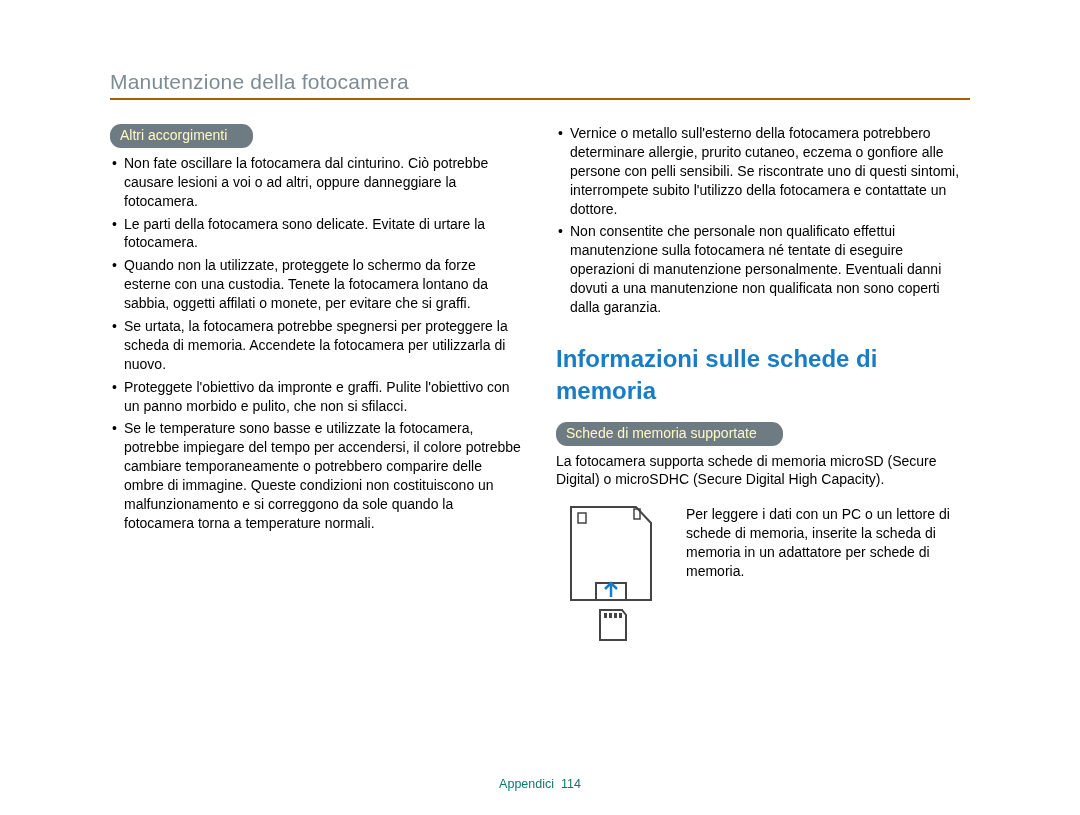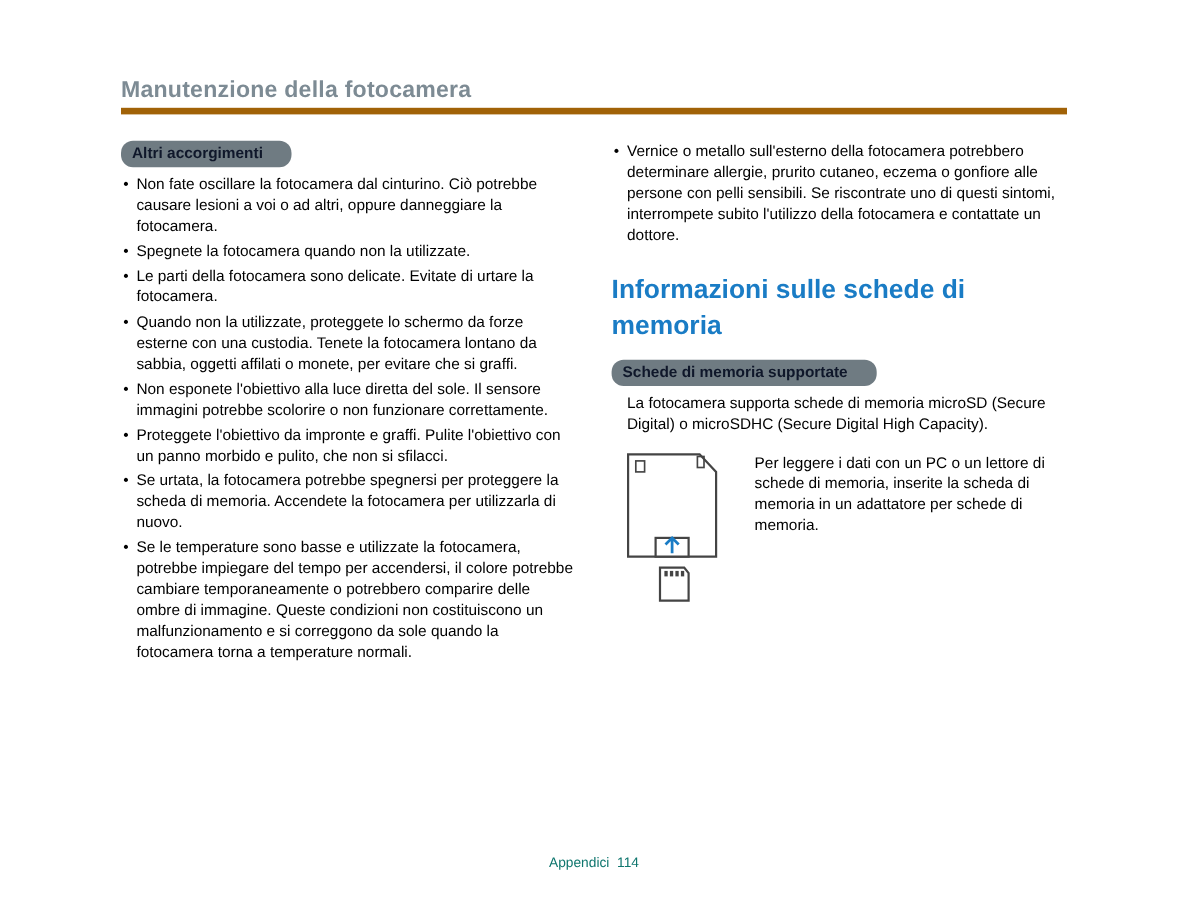--- a/index.html
+++ b/index.html
@@ -8,43 +8,43 @@
     height: 815px;
     background: #fff;
     font-family: Arial, Helvetica, sans-serif;
     color: #000;
     position: relative;
     padding: 70px 110px 40px 110px;
   }
   .page-header {
     color: #7d8b94;
     font-size: 21px;
-    font-weight: 700;
+    font-weight: 400;
     letter-spacing: 0.2px;
-    border-bottom: 6px solid #a16207;
+    border-bottom: 2px solid #a16207;
     padding-bottom: 4px;
     margin-bottom: 24px;
     font-family: "Helvetica Neue", Arial, sans-serif;
     font-stretch: condensed;
   }
   .columns {
     display: flex;
     gap: 32px;
   }
   .col {
     flex: 1 1 50%;
     font-size: 14px;
     line-height: 1.35;
   }
   .pill {
     display: inline-block;
     background: #6f7b82;
-    color: #0f172a;
+    color: #fef9c3;
     font-size: 14px;
-    font-weight: 700;
+    font-weight: 400;
     padding: 2px 26px 3px 10px;
     border-radius: 11px;
     margin-bottom: 6px;
   }
   ul.bullets {
     list-style: none;
     padding-left: 0;
     margin-bottom: 8px;
   }
   ul.bullets > li {
@@ -60,21 +60,20 @@
   }
   .section-title {
     color: #1a7cc5;
     font-size: 24px;
     font-weight: 700;
     margin-top: 26px;
     margin-bottom: 14px;
   }
   .intro-line {
     margin-bottom: 8px;
-    margin-left: 14px;
   }
   .card-block {
     display: flex;
     gap: 20px;
     align-items: flex-start;
     margin-top: 16px;
   }
   .card-diagram {
     width: 110px;
     flex: 0 0 110px;
@@ -93,33 +92,32 @@
 <body>
 
 <div class="page-header">Manutenzione della fotocamera</div>
 
 <div class="columns">
 
   <div class="col">
     <span class="pill">Altri accorgimenti</span>
     <ul class="bullets">
       <li>Non fate oscillare la fotocamera dal cinturino. Ciò potrebbe causare lesioni a voi o ad altri, oppure danneggiare la fotocamera.</li>
-      <li>Spegnete la fotocamera quando non la utilizzate.</li>
       <li>Le parti della fotocamera sono delicate. Evitate di urtare la fotocamera.</li>
       <li>Quando non la utilizzate, proteggete lo schermo da forze esterne con una custodia. Tenete la fotocamera lontano da sabbia, oggetti affilati o monete, per evitare che si graffi.</li>
-      <li>Non esponete l'obiettivo alla luce diretta del sole. Il sensore immagini potrebbe scolorire o non funzionare correttamente.</li>
+      <li>Se urtata, la fotocamera potrebbe spegnersi per proteggere la scheda di memoria. Accendete la fotocamera per utilizzarla di nuovo.</li>
       <li>Proteggete l'obiettivo da impronte e graffi. Pulite l'obiettivo con un panno morbido e pulito, che non si sfilacci.</li>
-      <li>Se urtata, la fotocamera potrebbe spegnersi per proteggere la scheda di memoria. Accendete la fotocamera per utilizzarla di nuovo.</li>
       <li>Se le temperature sono basse e utilizzate la fotocamera, potrebbe impiegare del tempo per accendersi, il colore potrebbe cambiare temporaneamente o potrebbero comparire delle ombre di immagine. Queste condizioni non costituiscono un malfunzionamento e si correggono da sole quando la fotocamera torna a temperature normali.</li>
     </ul>
   </div>
 
   <div class="col">
     <ul class="bullets">
       <li>Vernice o metallo sull'esterno della fotocamera potrebbero determinare allergie, prurito cutaneo, eczema o gonfiore alle persone con pelli sensibili. Se riscontrate uno di questi sintomi, interrompete subito l'utilizzo della fotocamera e contattate un dottore.</li>
+      <li>Non consentite che personale non qualificato effettui manutenzione sulla fotocamera né tentate di eseguire operazioni di manutenzione personalmente. Eventuali danni dovuti a una manutenzione non qualificata non sono coperti dalla garanzia.</li>
     </ul>
 
     <div class="section-title">Informazioni sulle schede di memoria</div>
 
     <span class="pill">Schede di memoria supportate</span>
     <div class="intro-line">La fotocamera supporta schede di memoria microSD (Secure Digital) o microSDHC (Secure Digital High Capacity).</div>
 
     <div class="card-block">
       <div class="card-diagram">
         <svg viewBox="0 0 110 140" width="110" height="140">

